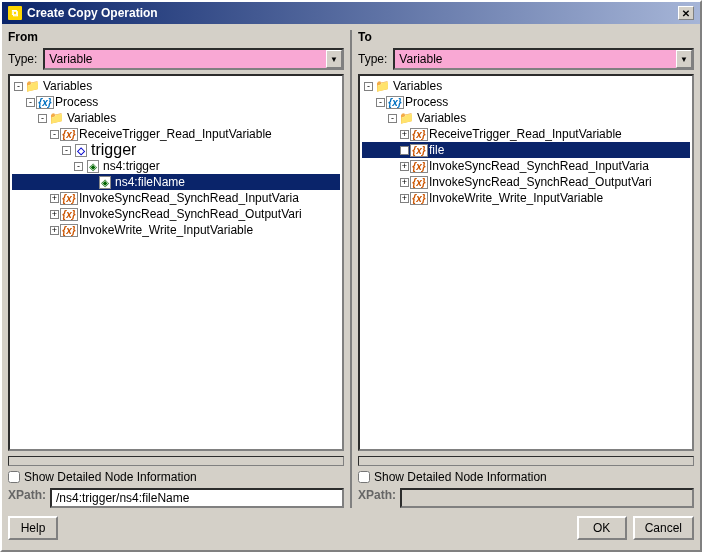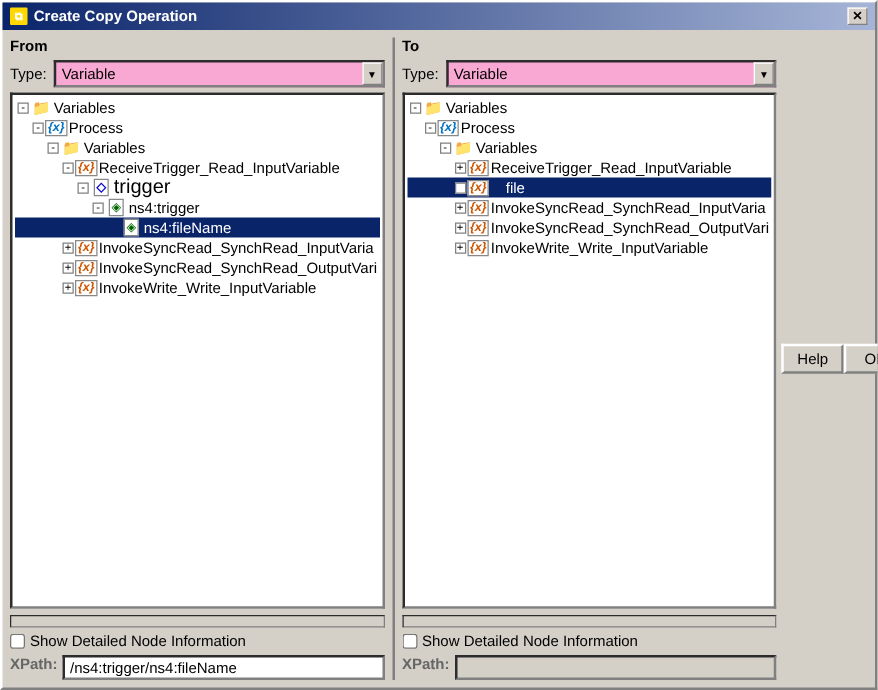--- a/index.html
+++ b/index.html
@@ -58,21 +58,21 @@
       cursor: pointer;
       display: flex;
       align-items: center;
       justify-content: center;
       font-size: 10px;
       font-weight: bold;
       color: #000;
     }
     .content {
       display: flex;
-      flex-direction: row;
+      flex-direction: column;
       flex: 1;
       padding: 6px;
       gap: 4px;
     }
     .panels {
       display: flex;
       flex: 1;
       gap: 6px;
     }
     .panel {
@@ -405,21 +405,21 @@
                 <span style="color:#cc5500;font-size:10px;font-style:italic;font-weight:bold;border:1px solid #888;padding:0 1px;background:#fff;">{x}</span>
               </span>
               <span style="font-size: 12px;">ReceiveTrigger_Read_InputVariable</span>
             </div>
             <div class="tree-item selected">
               <span class="tree-indent" style="width: 36px; display: inline-block;"></span>
               <span class="expand-icon">+</span>
               <span class="tree-node-icon">
                 <span style="color:#cc5500;font-size:10px;font-style:italic;font-weight:bold;border:1px solid #888;padding:0 1px;background:#fff;">{x}</span>
               </span>
-              <span style="font-size: 12px; margin-left: 12px;">file</span>
+              <span style="font-size: 12px;">file</span>
             </div>
             <div class="tree-item">
               <span class="tree-indent" style="width: 36px; display: inline-block;"></span>
               <span class="expand-icon">+</span>
               <span class="tree-node-icon">
                 <span style="color:#cc5500;font-size:10px;font-style:italic;font-weight:bold;border:1px solid #888;padding:0 1px;background:#fff;">{x}</span>
               </span>
               <span style="font-size: 12px;">InvokeSyncRead_SynchRead_InputVaria</span>
             </div>
             <div class="tree-item">

